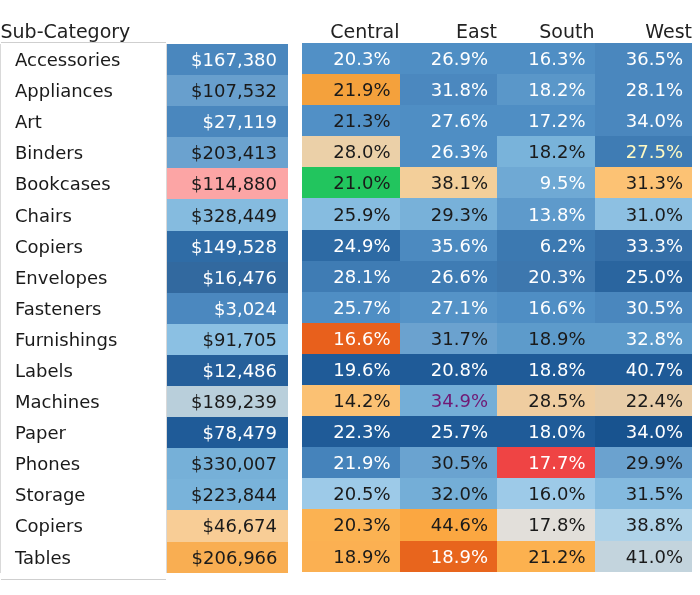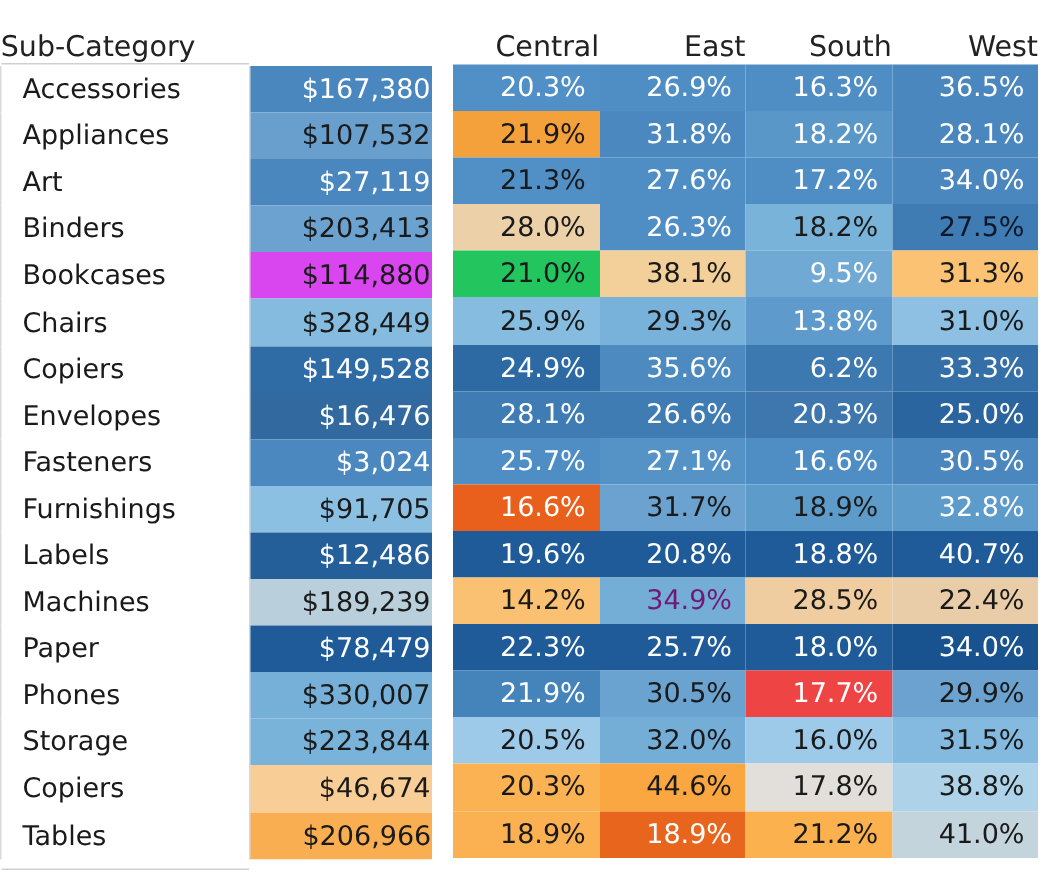--- a/index.html
+++ b/index.html
@@ -69,21 +69,21 @@
     font-size: 18px;
     color: #1a1a1a;
     background: #ffffff;
     white-space: nowrap;
     border-left: 1px solid #d9d9d9;
     border-right: 1px solid #d9d9d9;
   }
   .sales-cell {
     width: 121px;
     height: 31.1px;
-    padding: 0 0 0 0;
+    padding: 0 10px 0 0;
     text-align: right;
     font-size: 18px;
     white-space: nowrap;
   }
   .pct-cell {
     width: 97px;
     height: 31.1px;
     padding: 0 9px 0 0;
     text-align: right;
     font-size: 18px;
@@ -141,21 +141,21 @@
         <tr>
           <td class="cat-cell">Art</td>
           <td class="sales-cell" style="background: rgb(74, 135, 190); color: rgb(255, 255, 255);">$27,119</td>
         </tr>
         <tr>
           <td class="cat-cell">Binders</td>
           <td class="sales-cell" style="background: rgb(107, 162, 207); color: rgb(26, 26, 26);">$203,413</td>
         </tr>
         <tr>
           <td class="cat-cell">Bookcases</td>
-          <td class="sales-cell" style="background: #d946ef; color: rgb(26, 26, 26);">$114,880</td>
+          <td class="sales-cell" style="background: #fca5a5; color: rgb(26, 26, 26);">$114,880</td>
         </tr>
         <tr>
           <td class="cat-cell">Chairs</td>
           <td class="sales-cell" style="background: rgb(133, 187, 223); color: rgb(26, 26, 26);">$328,449</td>
         </tr>
         <tr>
           <td class="cat-cell">Copiers</td>
           <td class="sales-cell" style="background: rgb(47, 108, 166); color: rgb(255, 255, 255);">$149,528</td>
         </tr>
         <tr>
@@ -244,21 +244,21 @@
         <tr>
           <td class="pct-cell" style="background: rgb(81, 144, 198); color: rgb(26, 26, 26);">21.3%</td>
           <td class="pct-cell" style="background: rgb(79, 142, 196); color: rgb(255, 255, 255);">27.6%</td>
           <td class="pct-cell" style="background: rgb(79, 142, 196); color: rgb(255, 255, 255);">17.2%</td>
           <td class="pct-cell" style="background: rgb(74, 135, 190); color: rgb(255, 255, 255);">34.0%</td>
         </tr>
         <tr>
           <td class="pct-cell" style="background: rgb(235, 208, 168); color: rgb(26, 26, 26);">28.0%</td>
           <td class="pct-cell" style="background: rgb(79, 142, 196); color: rgb(255, 255, 255);">26.3%</td>
           <td class="pct-cell" style="background: rgb(121, 179, 218); color: rgb(26, 26, 26);">18.2%</td>
-          <td class="pct-cell" style="background: rgb(63, 124, 180); color: #0f172a;">27.5%</td>
+          <td class="pct-cell" style="background: rgb(63, 124, 180); color: #fef9c3;">27.5%</td>
         </tr>
         <tr>
           <td class="pct-cell" style="background: #22c55e; color: rgb(26, 26, 26);">21.0%</td>
           <td class="pct-cell" style="background: rgb(243, 207, 154); color: rgb(26, 26, 26);">38.1%</td>
           <td class="pct-cell" style="background: rgb(111, 169, 212); color: rgb(255, 255, 255);">9.5%</td>
           <td class="pct-cell" style="background: rgb(252, 194, 116); color: rgb(26, 26, 26);">31.3%</td>
         </tr>
         <tr>
           <td class="pct-cell" style="background: rgb(134, 188, 224); color: rgb(26, 26, 26);">25.9%</td>
           <td class="pct-cell" style="background: rgb(120, 177, 217); color: rgb(26, 26, 26);">29.3%</td>

